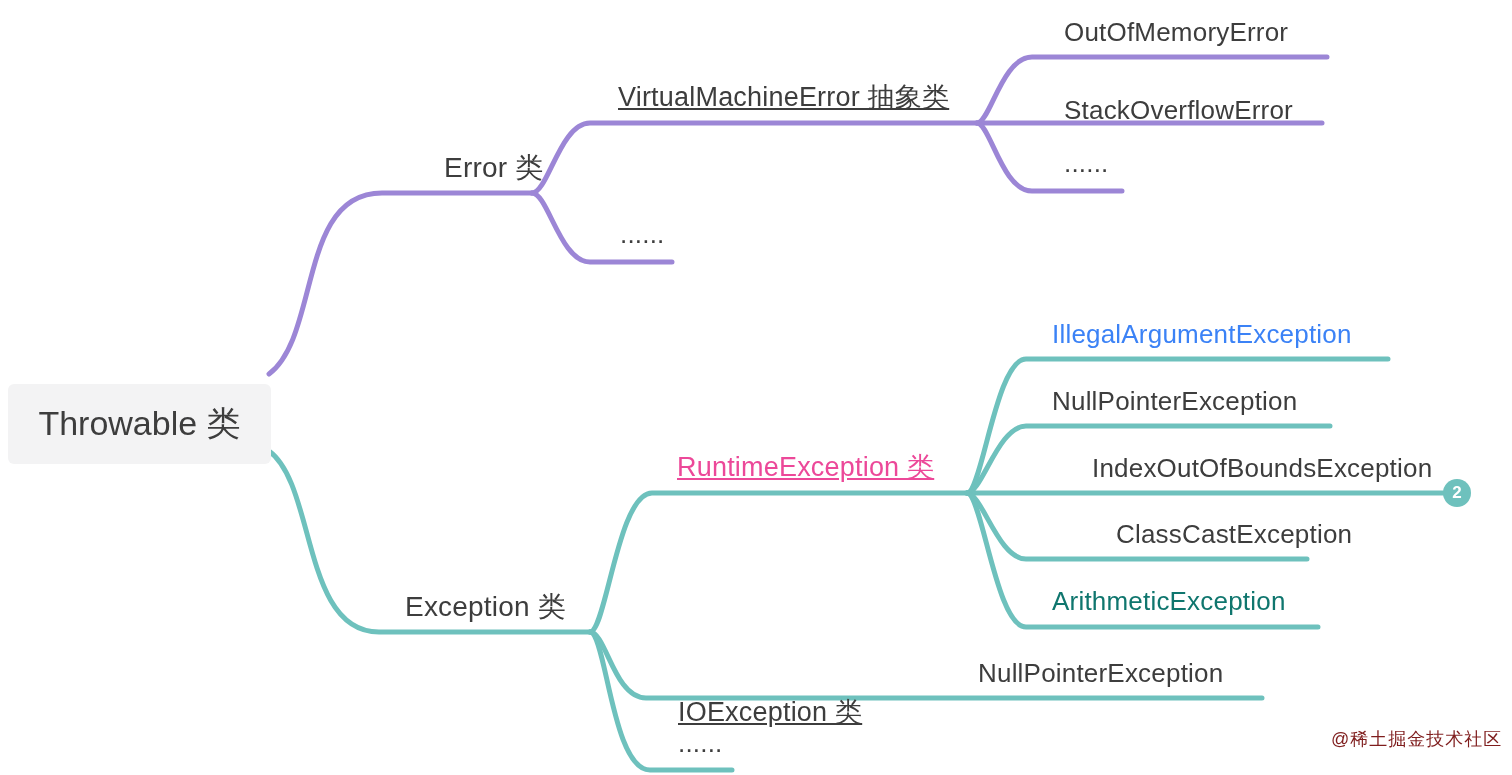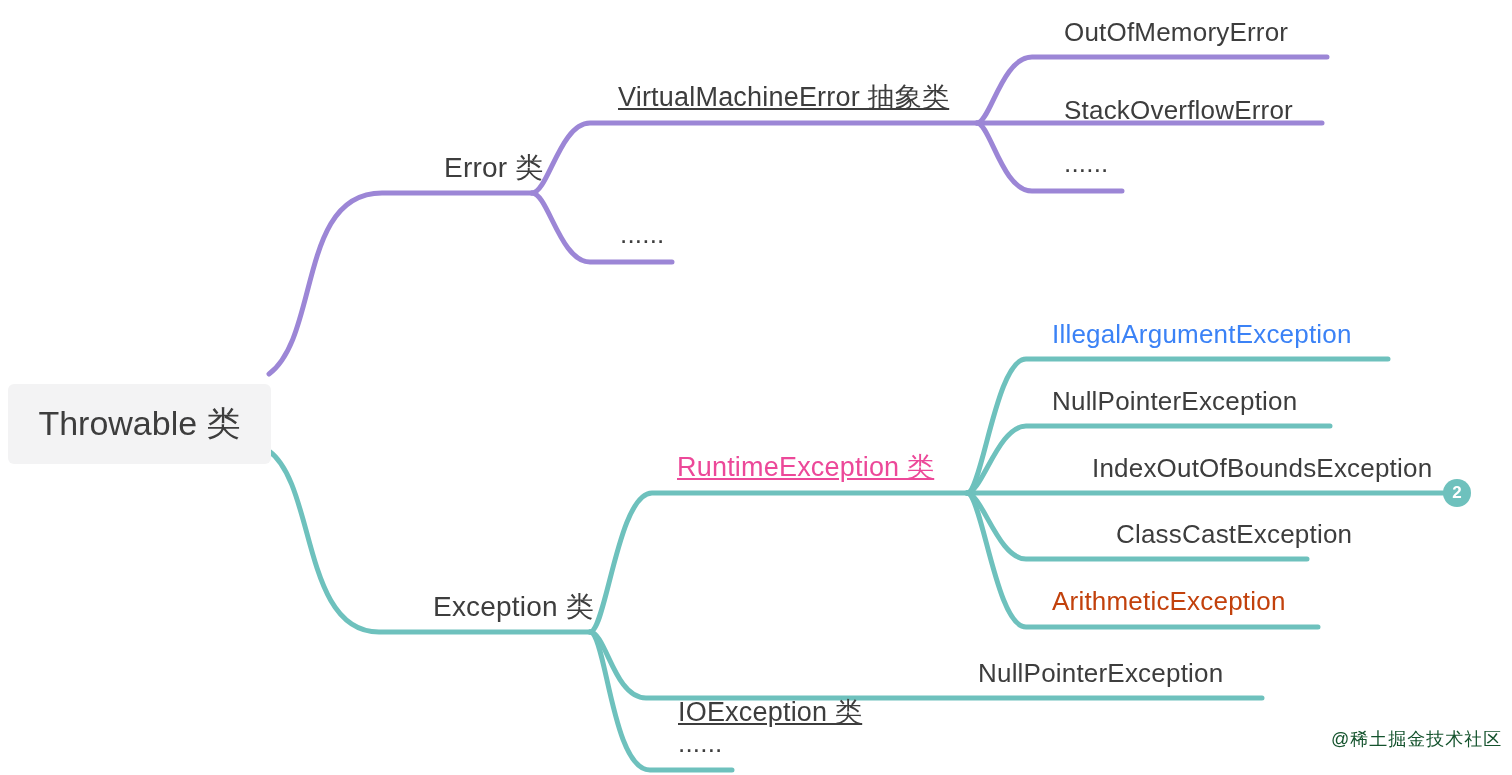--- a/index.html
+++ b/index.html
@@ -97,37 +97,37 @@
   <div class="node-label lvl2" style="left: 618px; top: 80px; color: rgb(61, 61, 61);">VirtualMachineError 抽象类</div>
 
   <div class="node-label" style="left: 1064px; top: 15px; color: rgb(61, 61, 61);">OutOfMemoryError</div>
 
   <div class="node-label" style="left: 1064px; top: 81px; color: rgb(61, 61, 61); margin-top: 12px;">StackOverflowError</div>
 
   <div class="node-label" style="left: 1064px; top: 146px; color: rgb(61, 61, 61);">......</div>
 
   <div class="node-label" style="left: 620px; top: 217px; color: rgb(61, 61, 61);">......</div>
 
-  <div class="node-label lvl1" style="left: 405px; top: 589px; color: rgb(61, 61, 61); margin-left: 28px;">Exception 类</div>
+  <div class="node-label lvl1" style="left: 405px; top: 589px; color: rgb(61, 61, 61);">Exception 类</div>
 
   <div class="node-label lvl2" style="left: 677px; top: 450px; color: #ec4899;">RuntimeException 类</div>
 
   <div class="node-label" style="left: 1052px; top: 317px; color: #3b82f6;">IllegalArgumentException</div>
 
   <div class="node-label" style="left: 1052px; top: 384px; color: rgb(61, 61, 61);">NullPointerException</div>
 
   <div class="node-label" style="left: 1052px; top: 451px; color: rgb(61, 61, 61); margin-left: 40px;">IndexOutOfBoundsException</div>
 
   <div class="node-label" style="left: 1096px; top: 517px; color: rgb(61, 61, 61); margin-left: 20px;">ClassCastException</div>
 
-  <div class="node-label" style="left: 1052px; top: 584px; color: #c2410c;">ArithmeticException</div>
+  <div class="node-label" style="left: 1052px; top: 584px; color: #0f766e;">ArithmeticException</div>
 
   <div class="node-label lvl2" style="left: 678px; top: 655px; color: rgb(61, 61, 61); margin-top: 40px;">IOException 类</div>
 
   <div class="node-label" style="left: 978px; top: 656px; color: rgb(61, 61, 61);">NullPointerException</div>
 
   <div class="node-label" style="left: 678px; top: 726px; color: rgb(61, 61, 61);">......</div>
 
   <div class="badge" style="background: rgb(110, 193, 189); color: rgb(255, 255, 255);">2</div>
 
-  <div class="watermark" style="color: #14532d;">@稀土掘金技术社区</div>
+  <div class="watermark" style="color: #7f1d1d;">@稀土掘金技术社区</div>
 
 </div>
 
 </body></html>

